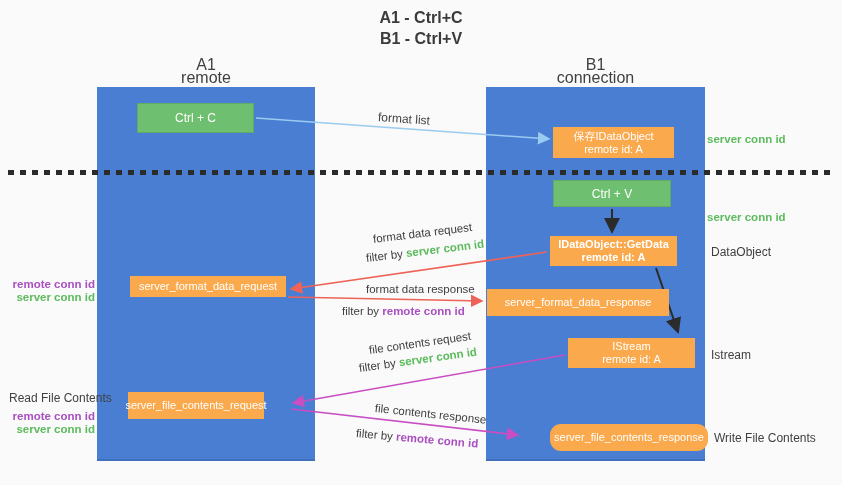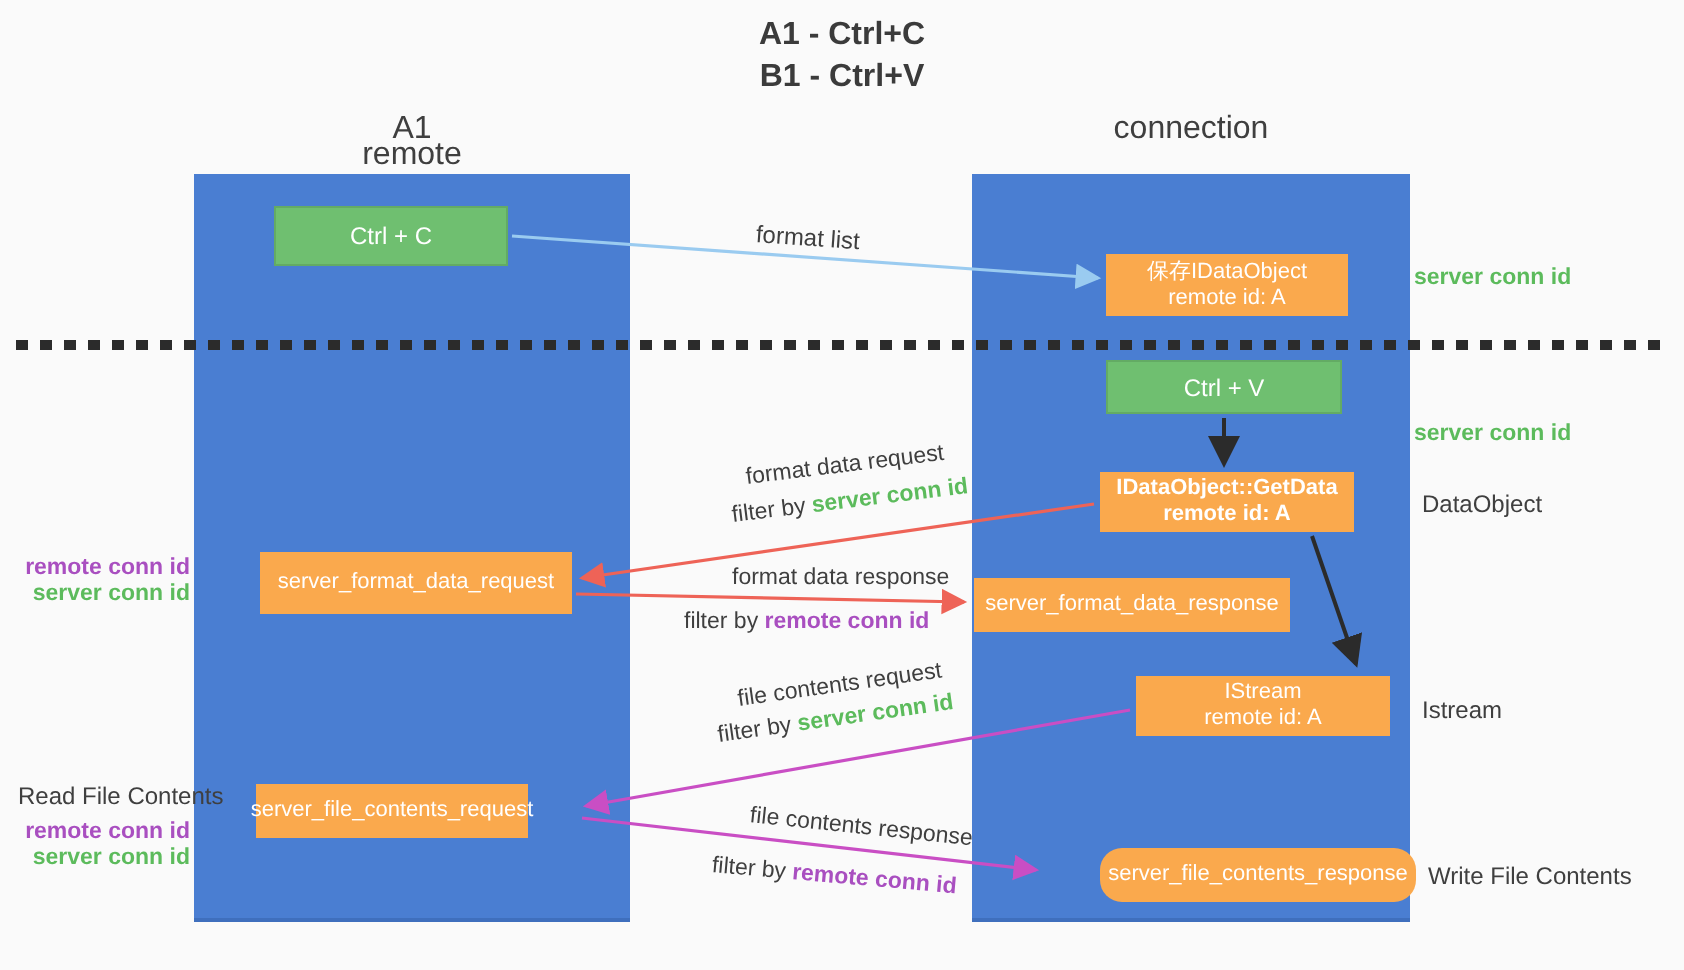--- a/index.html
+++ b/index.html
@@ -32,20 +32,21 @@
   <div class="abs title">
     <div>A1 - Ctrl+C</div>
     <div>B1 - Ctrl+V</div>
   </div>
 
   <div class="abs lifeline-header" style="left:97px;top:58px;width:218px;">
     <div>A1</div>
     <div>remote</div>
   </div>
   <div class="abs lifeline-header" style="left:486px;top:58px;width:219px;">
+    <div>B1</div>
     <div>connection</div>
   </div>
 
   <div class="abs column" style="left:97px;top:87px;width:218px;height:372px;"></div>
   <div class="abs column" style="left:486px;top:87px;width:219px;height:372px;"></div>
 
   <div class="abs divider" style="left:8px;top:170px;width:828px;"></div>
 
   <svg class="arrows" width="842" height="485" viewBox="0 0 842 485">
     <defs>
@@ -82,25 +83,25 @@
 
   <div class="abs node node-green" style="left:553px;top:180px;width:118px;height:27px;">
     <span>Ctrl + V</span>
   </div>
 
   <div class="abs node node-orange" style="left:550px;top:236px;width:127px;height:30px;font-weight:bold;">
     <span>IDataObject::GetData</span>
     <span>remote id: A</span>
   </div>
 
-  <div class="abs node node-orange single" style="left:130px;top:276px;width:156px;height:31px;">
+  <div class="abs node node-orange single" style="left:130px;top:276px;width:156px;height:21px;">
     <span>server_format_data_request</span>
   </div>
 
-  <div class="abs node node-orange single" style="left:487px;top:289px;width:158px;height:27px;">
+  <div class="abs node node-orange single" style="left:487px;top:289px;width:182px;height:27px;">
     <span>server_format_data_response</span>
   </div>
 
   <div class="abs node node-orange" style="left:568px;top:338px;width:127px;height:30px;">
     <span>IStream</span>
     <span>remote id: A</span>
   </div>
 
   <div class="abs node node-orange single" style="left:128px;top:392px;width:136px;height:27px;">
     <span>server_file_contents_request</span>

